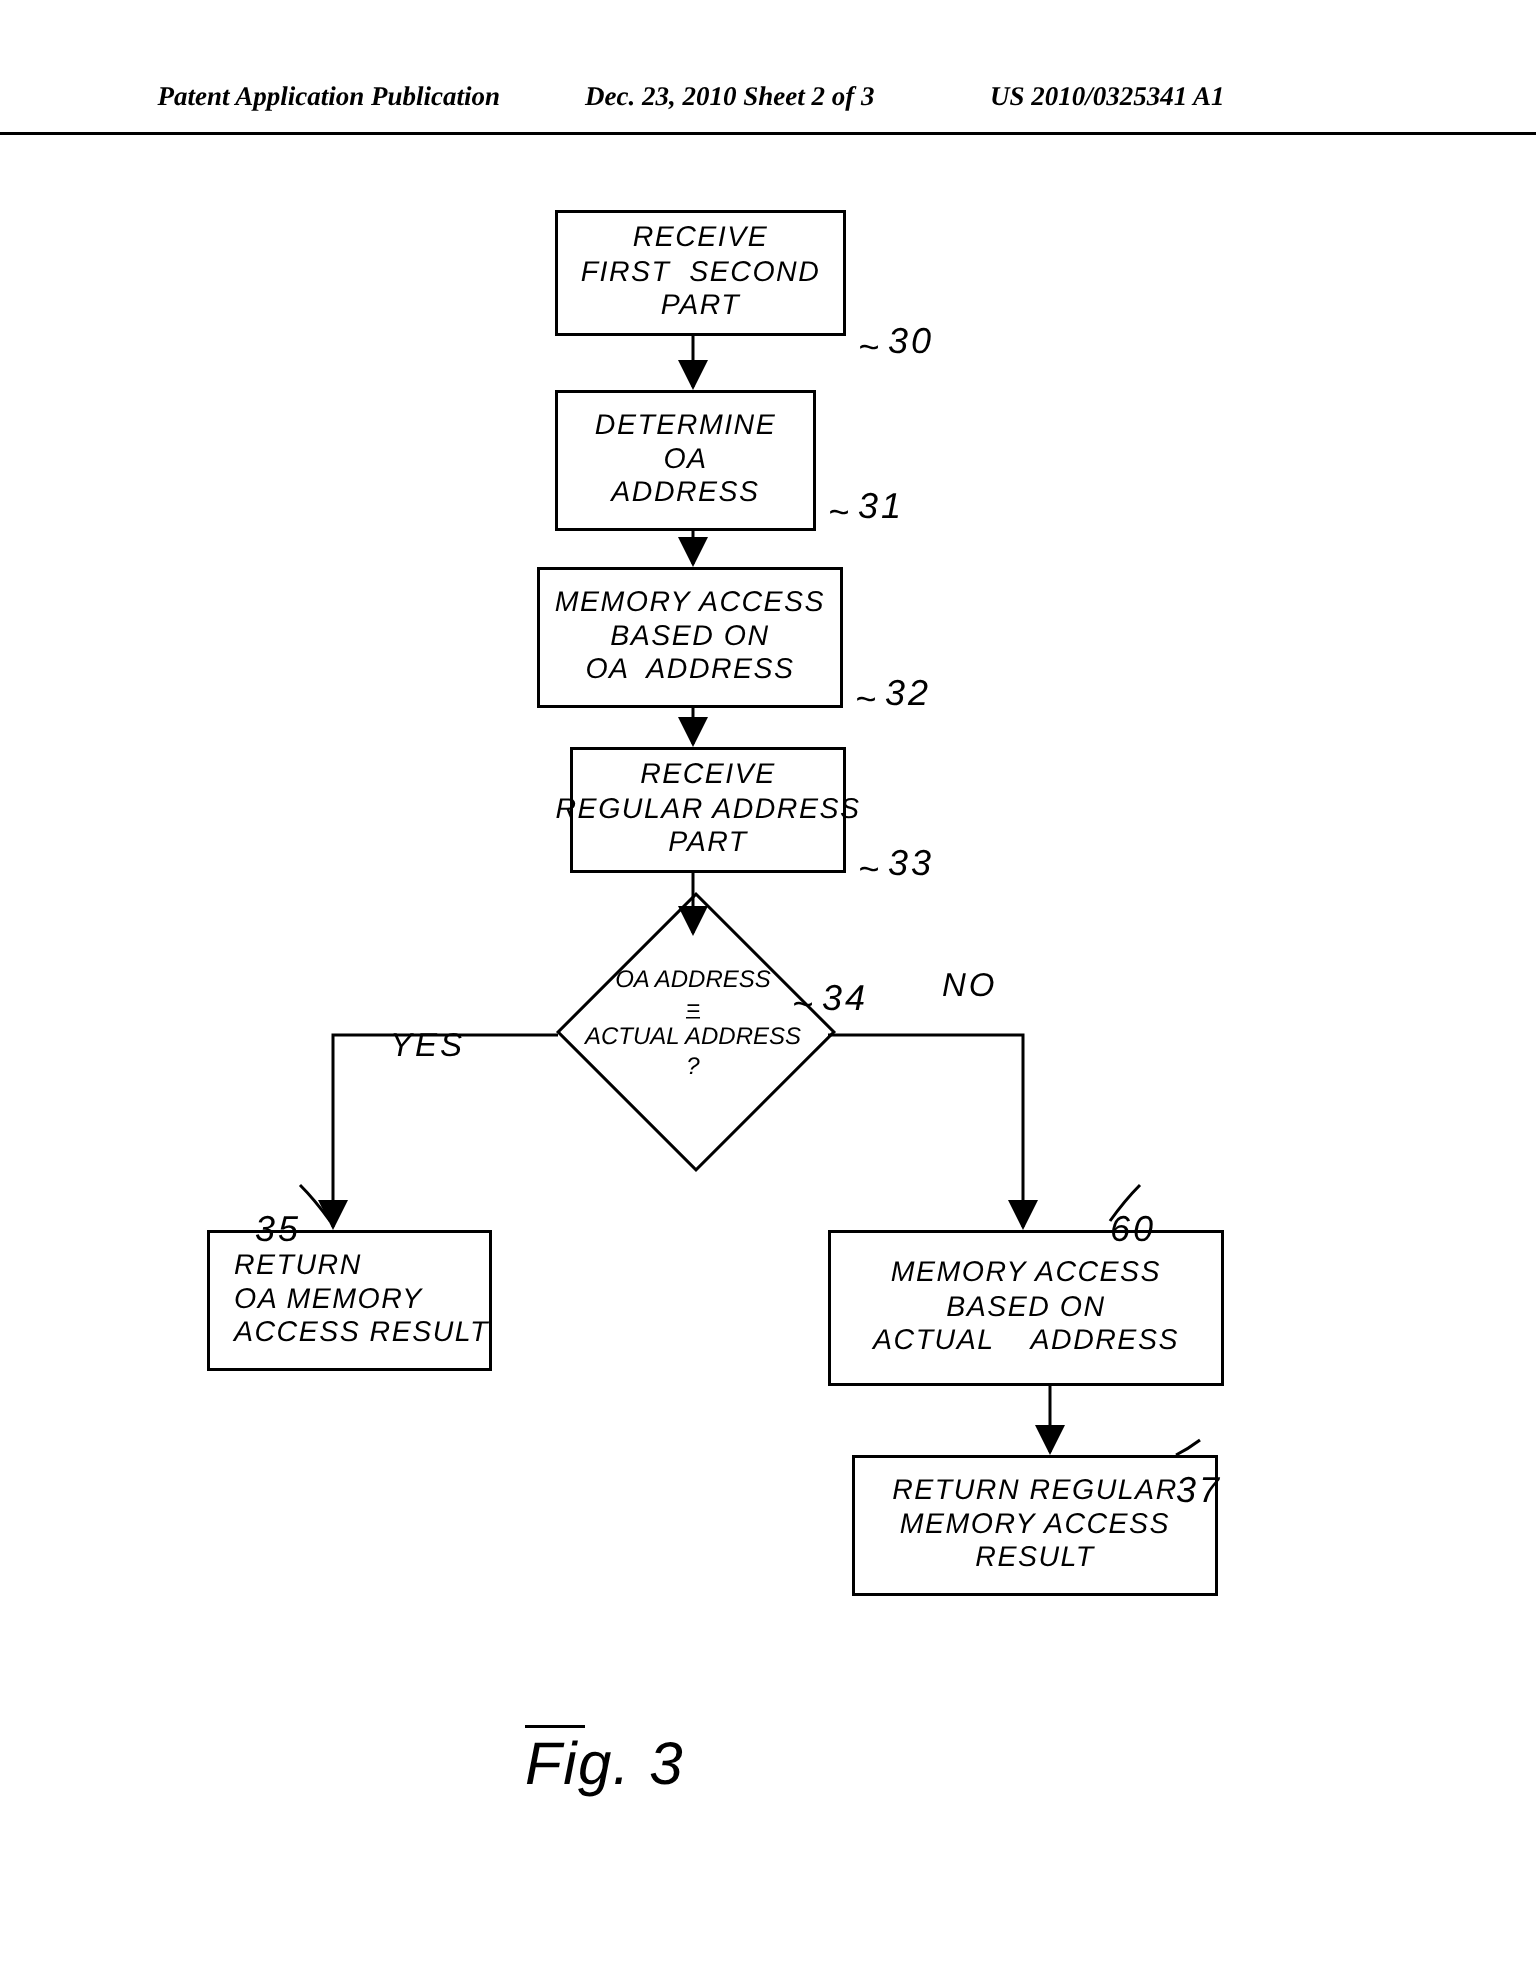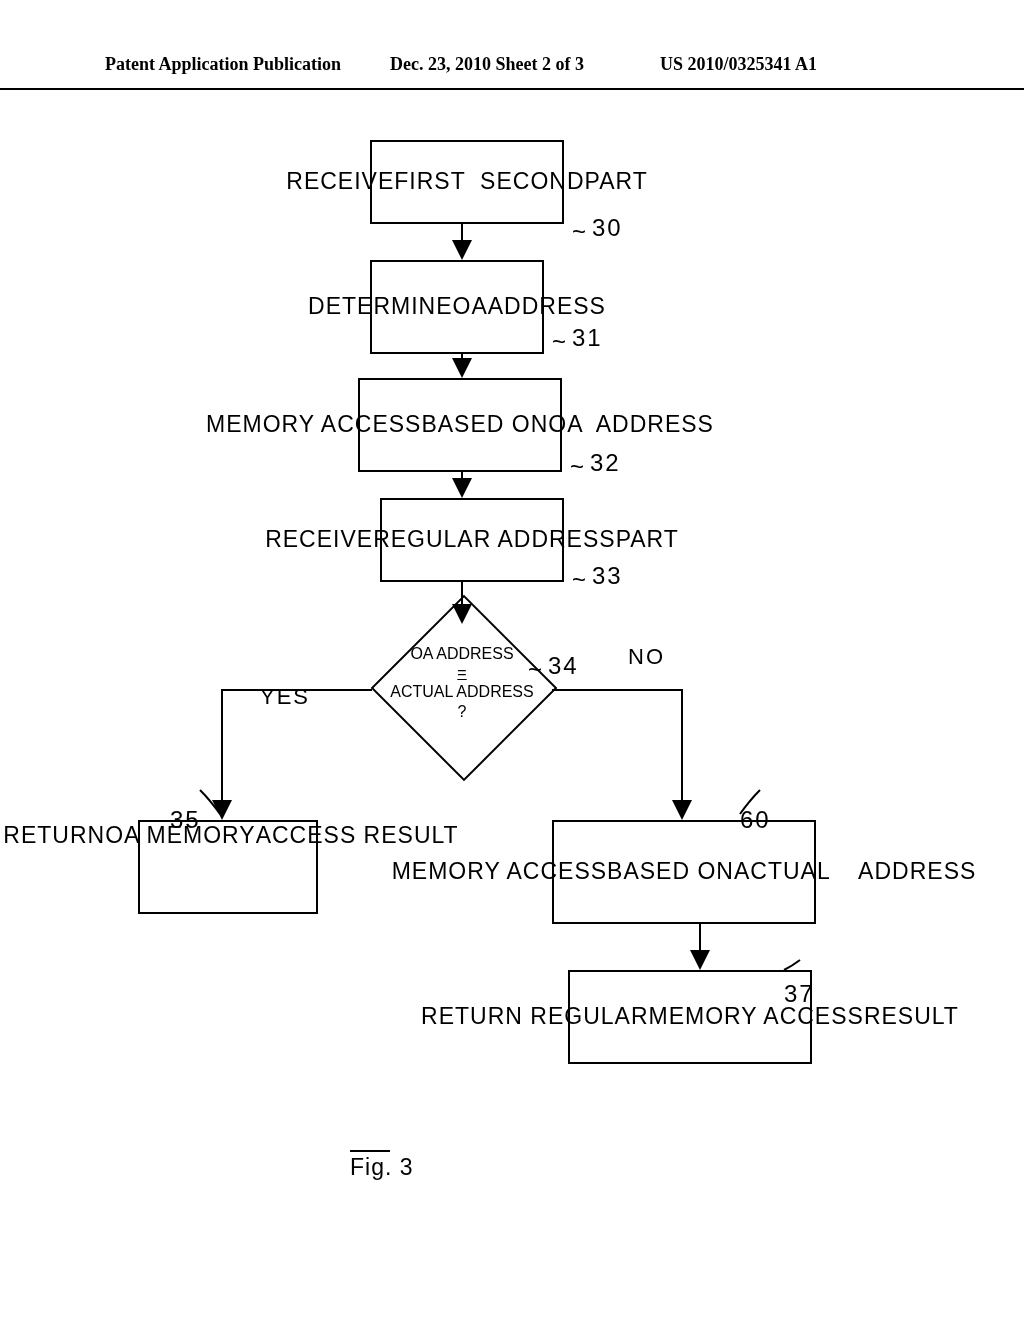--- a/index.html
+++ b/index.html
@@ -8,20 +8,21 @@
     background: #fff;
     width: 1024px;
     height: 1320px;
     font-family: "Comic Sans MS", "Segoe Script", cursive, sans-serif;
     color: #000;
   }
   .page {
     position: relative;
     width: 856px;
     height: 1320px;
+    font-style: italic;
   }
   .header {
     position: absolute;
     top: 48px;
     left: 0;
     width: 1024px;
     height: 40px;
     border-bottom: 2px solid #000;
   }
   .header-text {
@@ -34,24 +35,24 @@
   .hdr-left { left: 105px; }
   .hdr-center { left: 390px; }
   .hdr-right { left: 660px; text-align: center; }
 
   .node {
     position: absolute;
     border: 2px solid #000;
     background: #fff;
     text-align: center;
     display: flex;
-    flex-direction: row;
+    flex-direction: column;
     justify-content: center;
     align-items: center;
-    font-size: 23px;
+    font-size: 19px;
     line-height: 1.2;
     letter-spacing: 1px;
   }
   .node span { display: block; white-space: pre; }
 
   .ref-label {
     position: absolute;
     font-size: 24px;
     letter-spacing: 2px;
     margin-top: 44px;
@@ -89,21 +90,21 @@
   .underline { text-decoration: underline; }
 
   .branch-label {
     position: absolute;
     font-size: 22px;
     letter-spacing: 2px;
   }
 
   .fig-label {
     position: absolute;
-    font-size: 23px;
+    font-size: 40px;
     letter-spacing: 1px;
   }
   .fig-bar {
     position: absolute;
     width: 40px;
     height: 2px;
     background: #000;
   }
 
   svg.arrows {
@@ -160,21 +161,21 @@
       <span class="underline">=</span><br>
       <span>ACTUAL ADDRESS</span><br>
       <span>?</span>
     </div>
   </div>
   <div class="ref-label" style="left:528px; top:608px;"><span class="tilde">~</span><span>34</span></div>
 
   <div class="branch-label" style="left:260px; top:664px;margin-top:20px;">YES</div>
   <div class="branch-label" style="left:628px; top:644px;">NO</div>
 
-  <div class="node" style="left:138px; top:820px; width:170px; height:90px; text-align:left; align-items:flex-start; padding-left:6px;">
+  <div class="node" style="left:138px; top:820px; width:170px; height:90px; text-align:left; align-items:flex-start; padding-left:16px;">
     <span>RETURN</span>
     <span>OA MEMORY</span>
     <span>ACCESS RESULT</span>
   </div>
   <div class="ref-label" style="left:170px; top:762px;"><span>35</span></div>
 
   <div class="node" style="left:552px; top:820px; width:260px; height:100px;">
     <span>MEMORY ACCESS</span>
     <span>BASED ON</span>
     <span>ACTUAL    ADDRESS</span>

